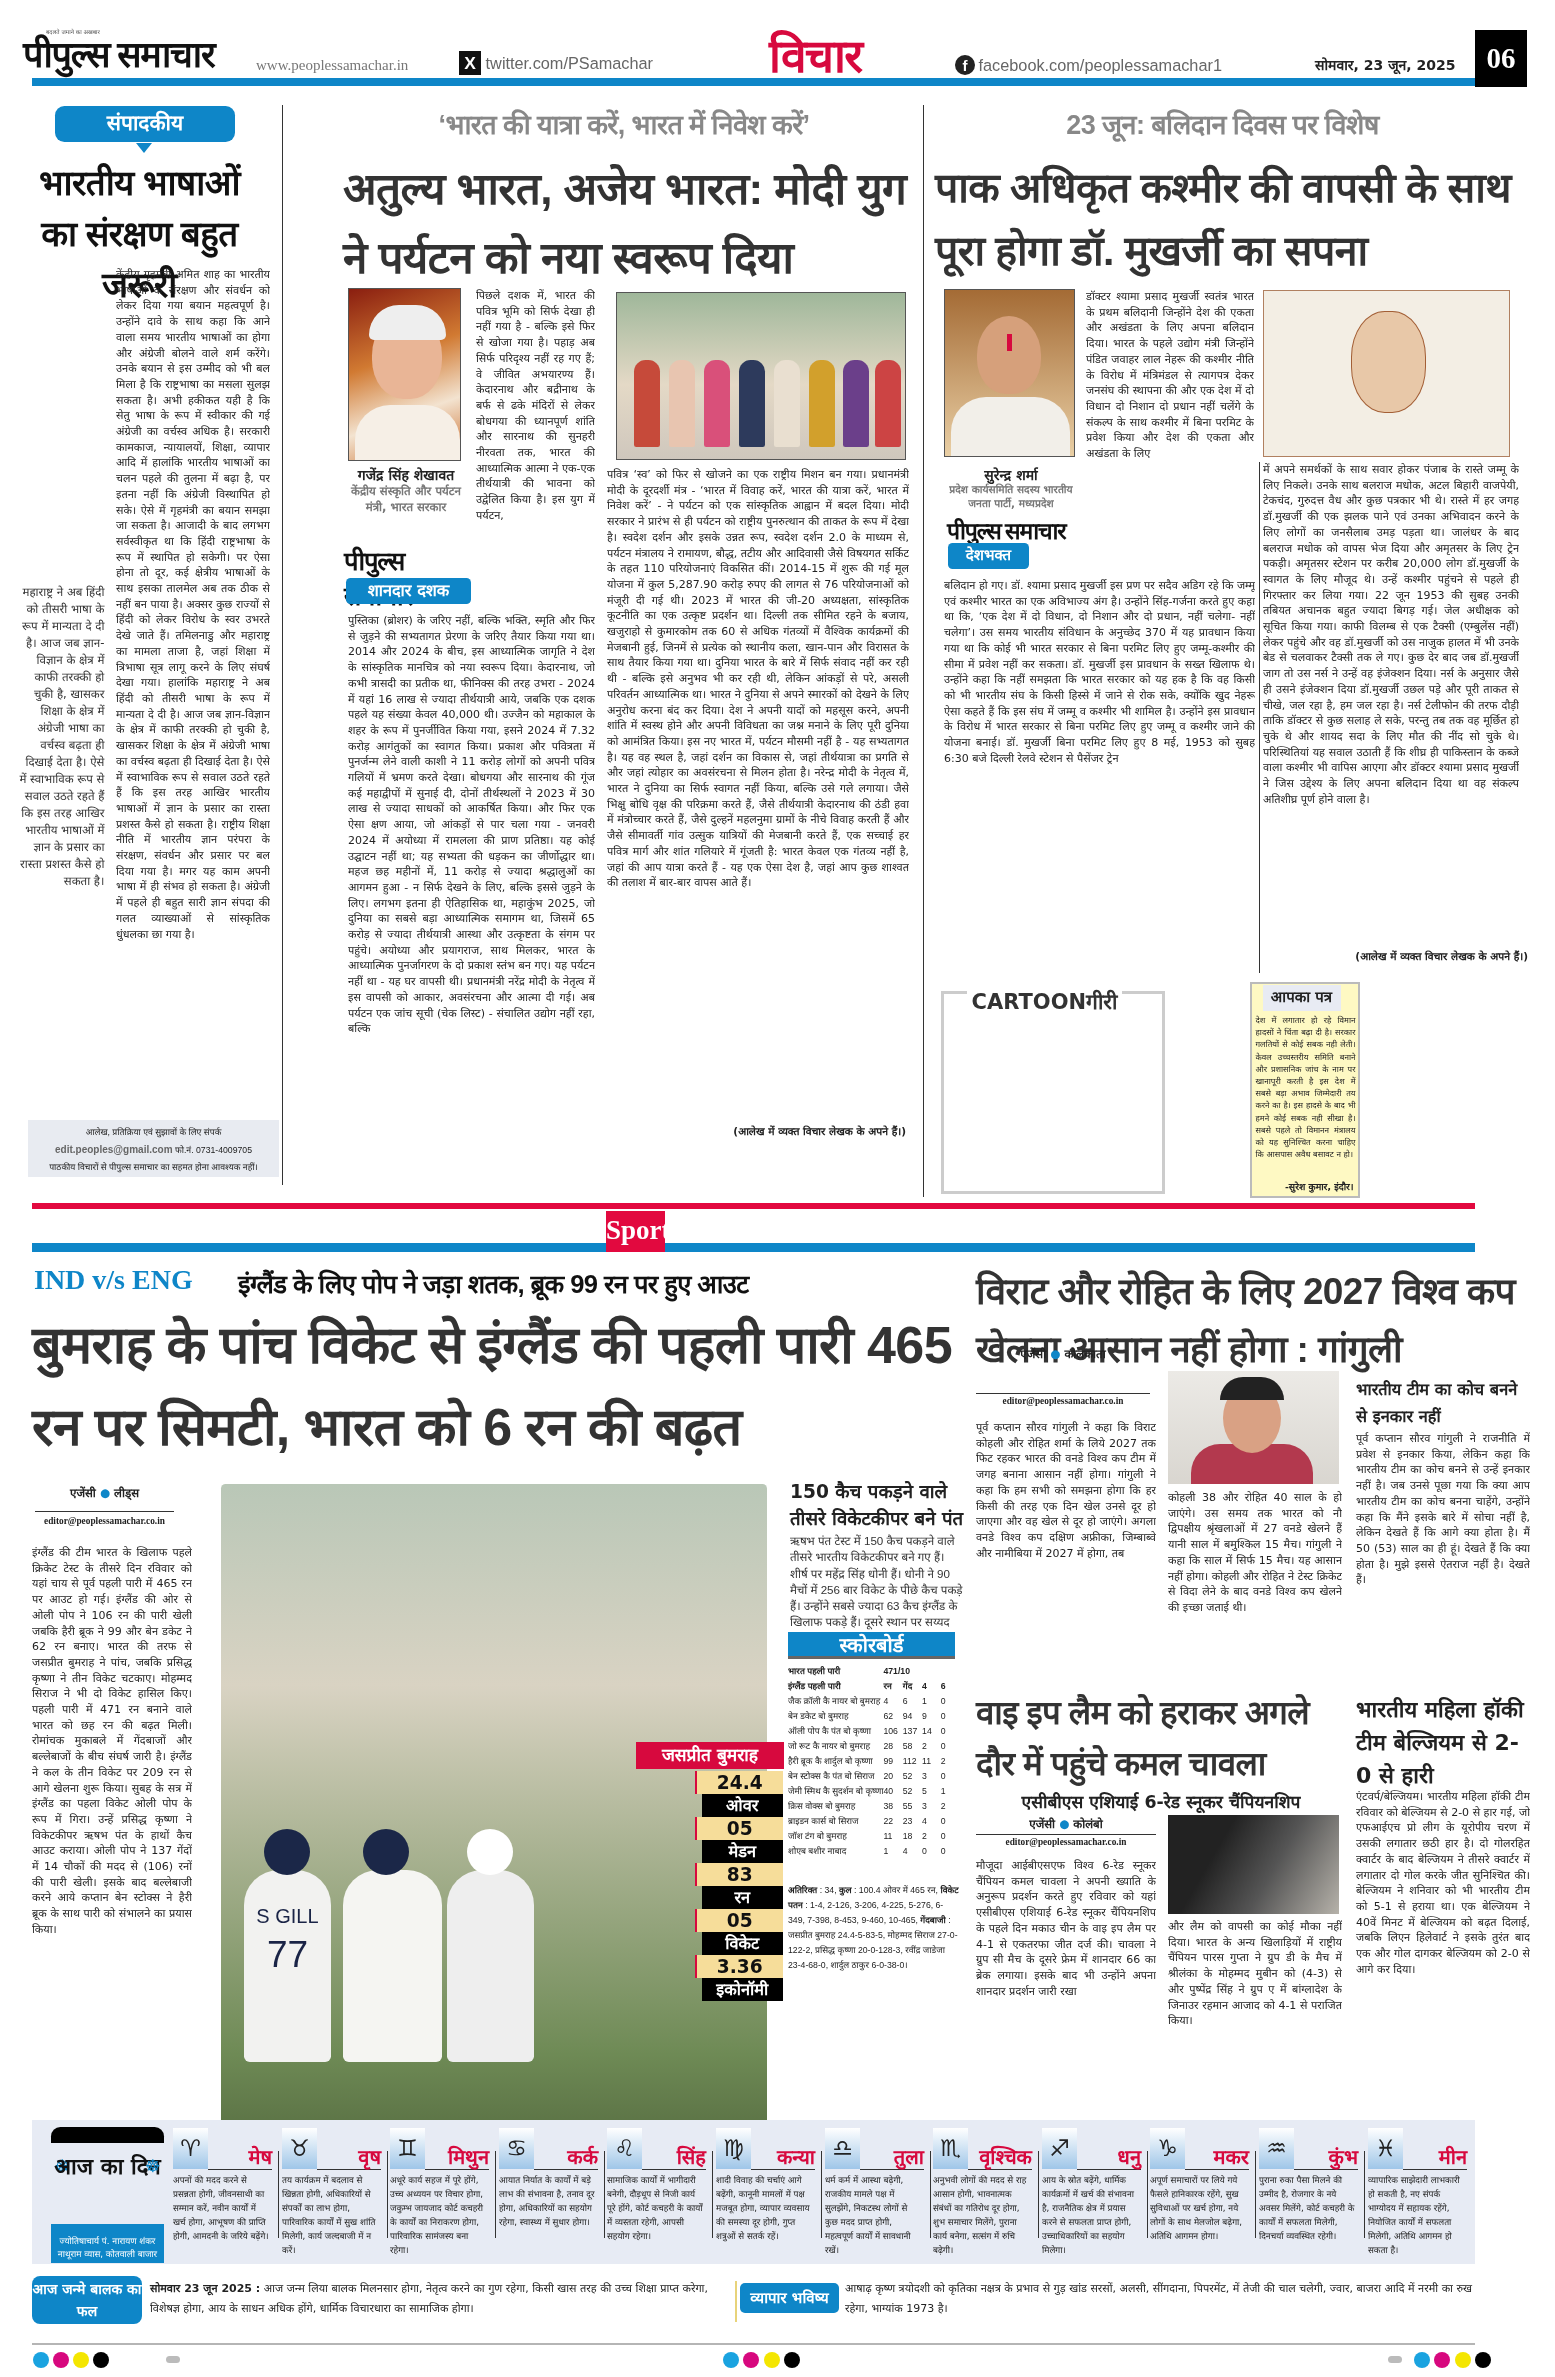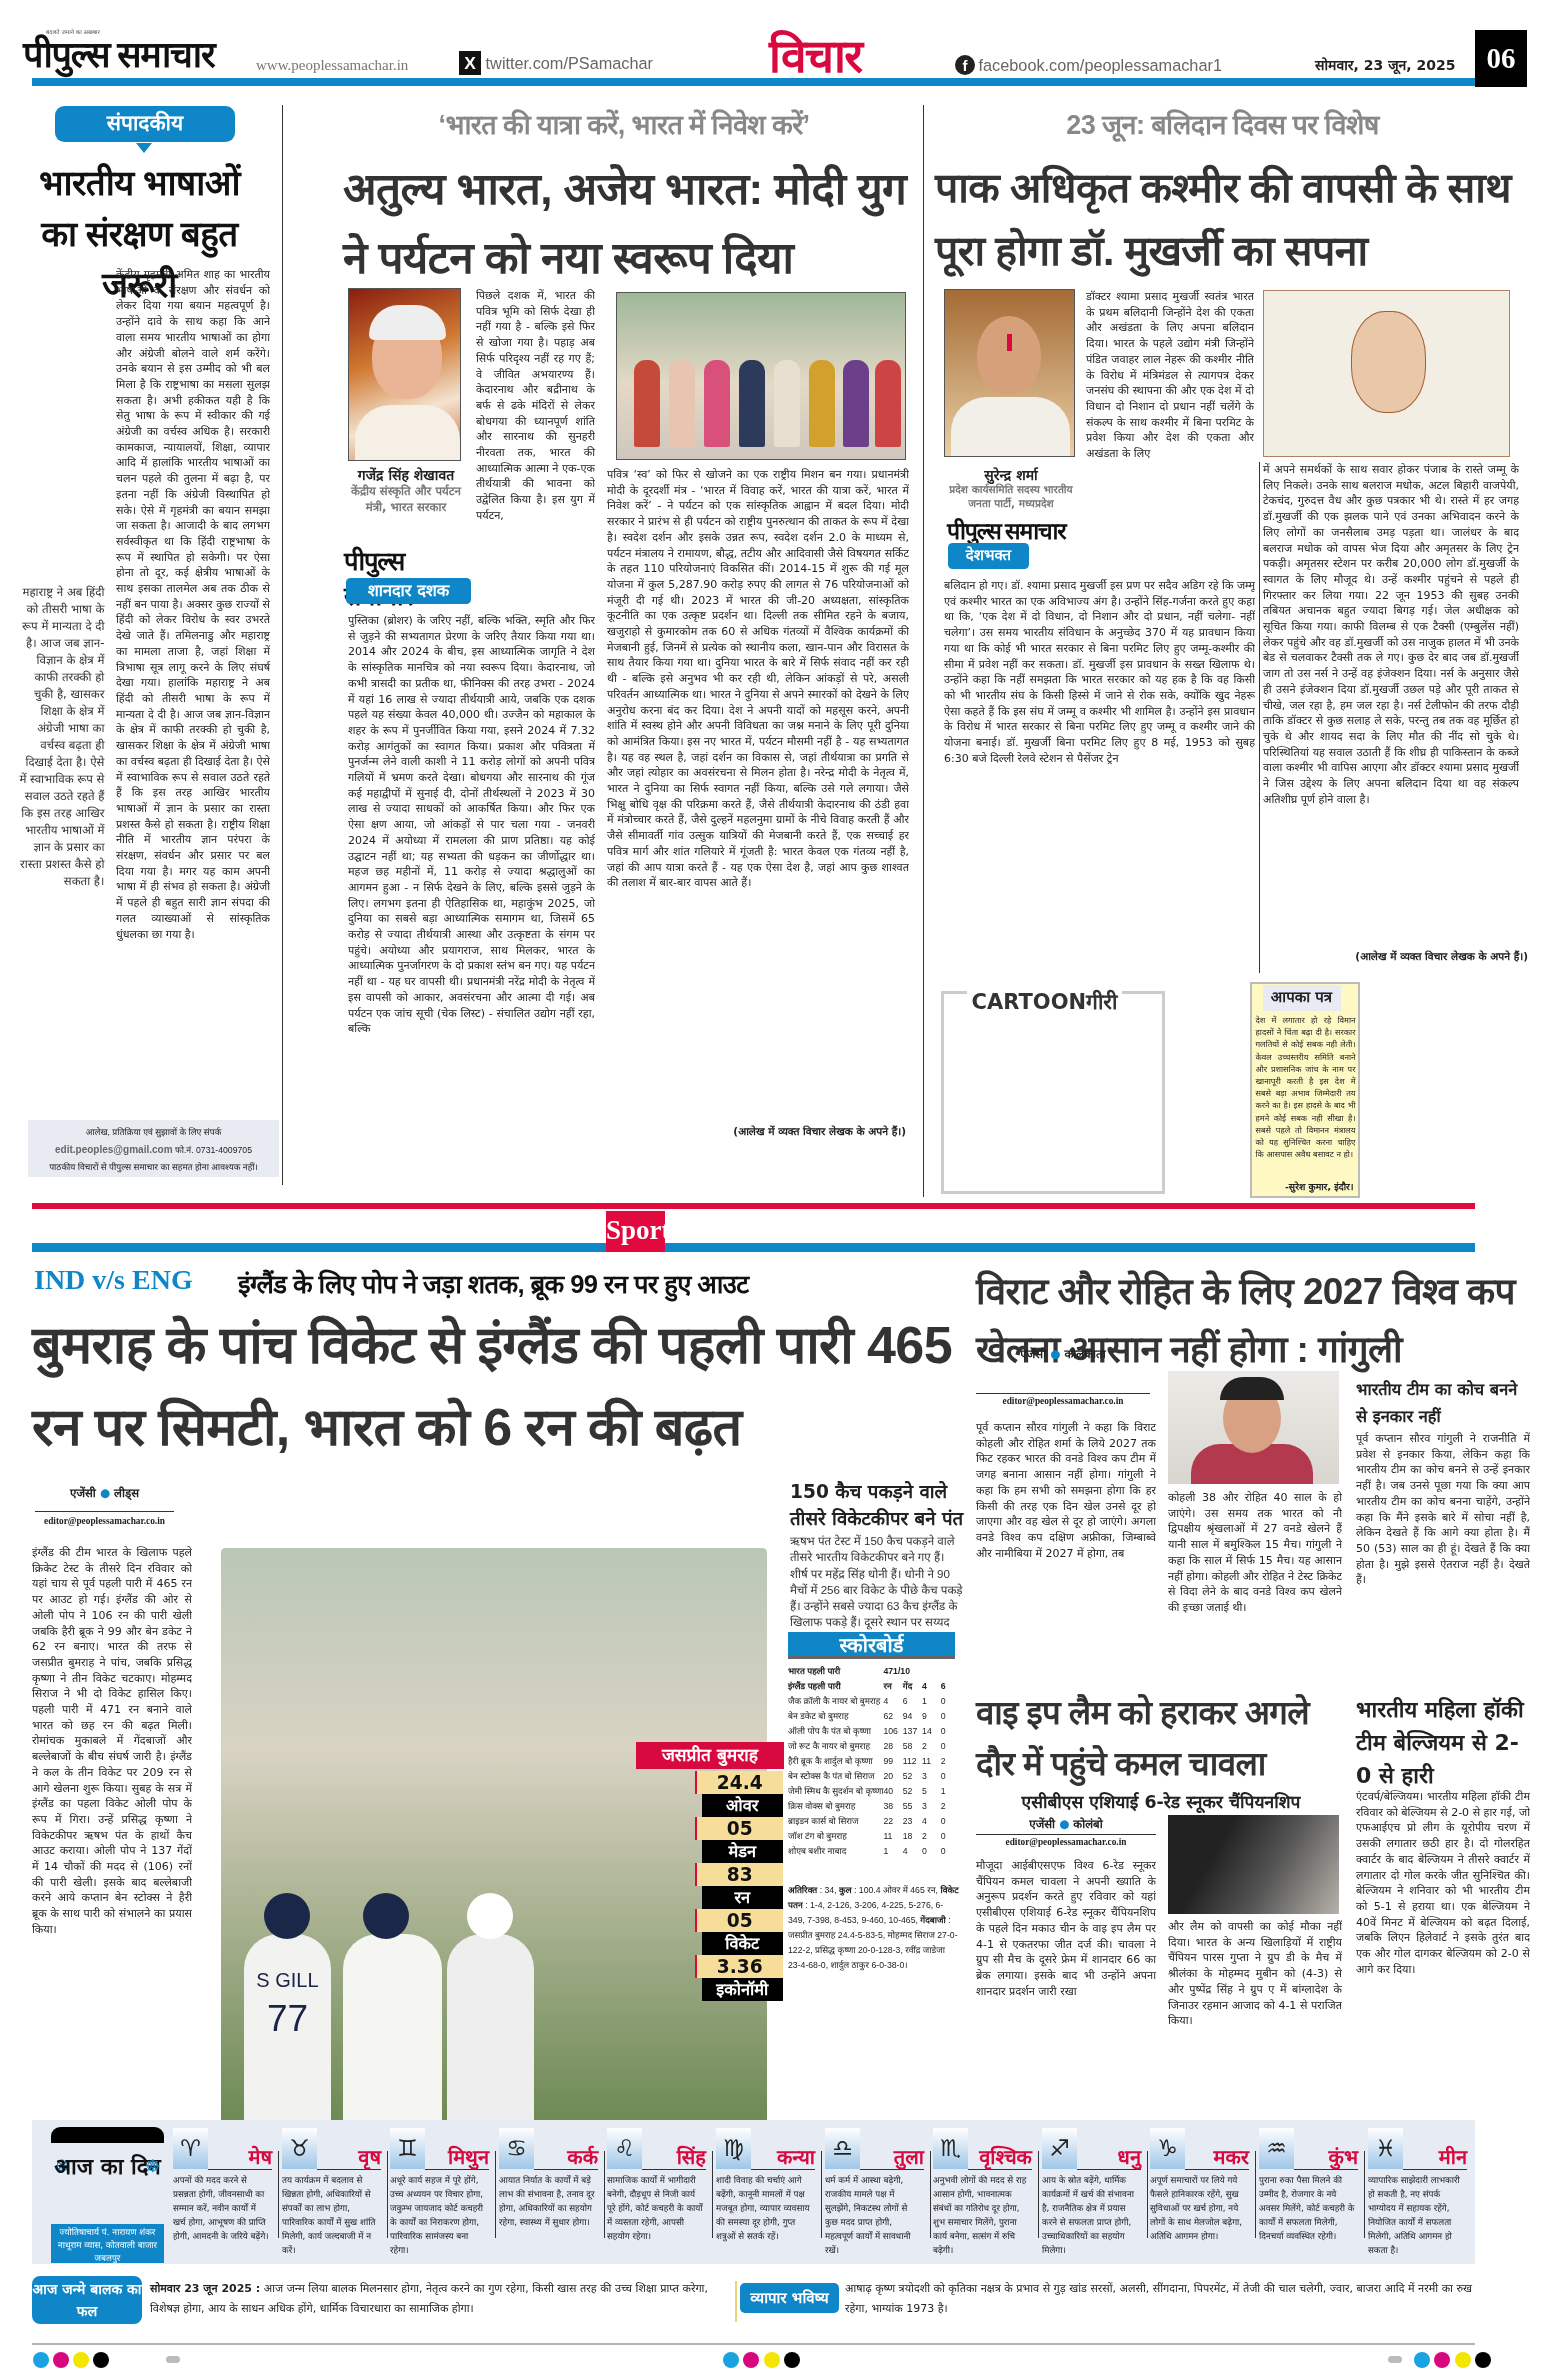--- a/index.html
+++ b/index.html
@@ -83,21 +83,21 @@
 #sports-red{left:32px;top:1203px;width:1443px;height:5.8px;background:#e2093f}
 #sports-blue{left:32px;top:1243px;width:1443px;height:9.3px;background:#0e86c8}
 #sports-tag{left:606px;top:1211px;width:59px;height:41px;background:#e2093f;color:#fff;font-family:"Liberation Serif",serif;font-size:27px;font-weight:bold;text-align:center;line-height:39px}
 #sp-tag{left:34px;top:1264px;font-family:"Liberation Serif",serif;font-size:28px;font-weight:bold;color:#0e86c8}
 #sp-kicker{left:238px;top:1266px;font-size:25.6px;color:#111;font-weight:bold}
 #sp-title{left:32px;top:1304px;width:929px;font-size:52px;line-height:82px;color:#333}
 #sp-agency{left:35px;top:1485px;width:139px;text-align:center;font-size:11.6px;font-weight:bold;color:#222}
 #sp-agency .dot,#ga-agency .dot,#sn-agency .dot{color:#0e86c8}
 #sp-email{left:35px;top:1511px;width:139px;text-align:center;font-size:9.3px;font-weight:bold;color:#222;font-family:"Liberation Serif",serif;border-top:1.2px solid #333;padding-top:3.5px}
 #sp-body{left:32px;top:1545px;width:160px}
-#sp-photo{left:221px;top:1548px;width:546px;height:671px;border:none;border-radius:4.6px;background:linear-gradient(180deg,#b9c7b7 0%,#d9d3c3 30%,#6e8a55 85%,#556b40)}
+#sp-photo{left:221px;top:1484px;width:546px;height:671px;border:none;border-radius:4.6px;background:linear-gradient(180deg,#b9c7b7 0%,#d9d3c3 30%,#6e8a55 85%,#556b40)}
 .player{position:absolute;bottom:93px;width:87px;height:192px;background:#f2f2f0;border-radius:35px 35px 5.8px 5.8px}
 .player .num{position:absolute;top:64px;width:100%;text-align:center;font-size:37px;color:#1a2446;font-family:"Liberation Sans",sans-serif}
 .player .name{position:absolute;top:35px;width:100%;text-align:center;font-size:20px;color:#1a2446;font-family:"Liberation Sans",sans-serif}
 .player .cap{position:absolute;top:-41px;left:20.3px;width:46px;height:46px;border-radius:50%;background:#1b2748}
 #stat-panel{left:690px;top:1742px;width:93px}
 #stat-head{position:absolute;left:636px;top:1742px;width:148px;height:27px;background:#d7093e;color:#fff;font-size:17.4px;font-weight:bold;text-align:center;line-height:27px}
 .stat-val{height:23px;background:#f6dd9a;border-left:2.3px solid #d7093e;font-size:18.6px;font-weight:bold;text-align:center;line-height:23px;color:#111;margin-left:4.6px}
 .stat-lab{height:23px;background:#000;color:#fff;font-size:16.3px;font-weight:bold;text-align:center;line-height:23px;margin-left:11.6px}
 #pant-title{left:790px;top:1478px;width:174px;font-size:18.6px;line-height:27px;font-weight:bold;color:#222}
 #pant-body{left:790px;top:1533px;width:174px;font-size:11.6px;line-height:16.3px;color:#333;font-family:"Liberation Sans",sans-serif}
@@ -130,21 +130,21 @@
 #sn-col2{left:1168px;top:1919px;width:174px}
 
 #hk-title{left:1356px;top:1693px;width:174px;font-size:22px;line-height:33px;font-weight:bold;color:#222}
 #hk-body{left:1356px;top:1789px;width:174px}
 
 #horo{left:32px;top:2120px;width:1443px;height:144px;background:#e7ebf4}
 #horo-title-box{left:51px;top:2127px;width:113px;height:113px}
 #horo-black{position:absolute;left:0;top:0;width:113px;height:16.3px;background:#000;border-radius:9.3px 9.3px 0 0}
 #horo-title{position:absolute;left:0;top:25.6px;width:113px;text-align:center;font-size:22px;line-height:27px;font-weight:bold;color:#111}
 .ganesh{position:absolute;top:29px;font-size:17.4px;color:#0e86c8}
-#horo-author{left:51px;top:2224px;width:113px;height:39px;background:#0e86c8;color:#fff;font-size:8.7px;line-height:12.8px;text-align:center;padding-top:2px}
+#horo-author{left:51px;top:2224px;width:113px;height:39px;background:#0e86c8;color:#fff;font-size:8.7px;line-height:12.8px;text-align:center;padding-top:11px}
 .sign{position:absolute;top:2128px;width:113px}
 .sign .glyph{position:absolute;left:0;top:0;width:35px;height:41px;background:linear-gradient(180deg,#fff,#9fc6e8);font-size:23px;text-align:center;line-height:41px;color:#222}
 .sign .name{position:absolute;right:0;top:15px;font-size:20px;font-weight:bold;color:#d7093e}
 .sign .rule{position:absolute;left:35px;right:0;top:41px;height:1.2px;background:#333}
 .sign .txt{position:absolute;left:0;top:45px;width:110px;font-size:8.7px;line-height:14px;color:#222}
 .sign .sep{position:absolute;right:-7px;top:23px;width:1.2px;height:87px;background:#333}
 
 #born-tag{left:32px;top:2276px;width:110px;height:48px;background:#0e86c8;color:#fff;border-radius:8.1px;font-size:14px;line-height:22px;font-weight:bold;text-align:center;padding-top:1.7px}
 #born-text{left:150px;top:2279px;width:581px;font-size:11px;line-height:20.3px;color:#222}
 #born-text b{font-weight:bold}

